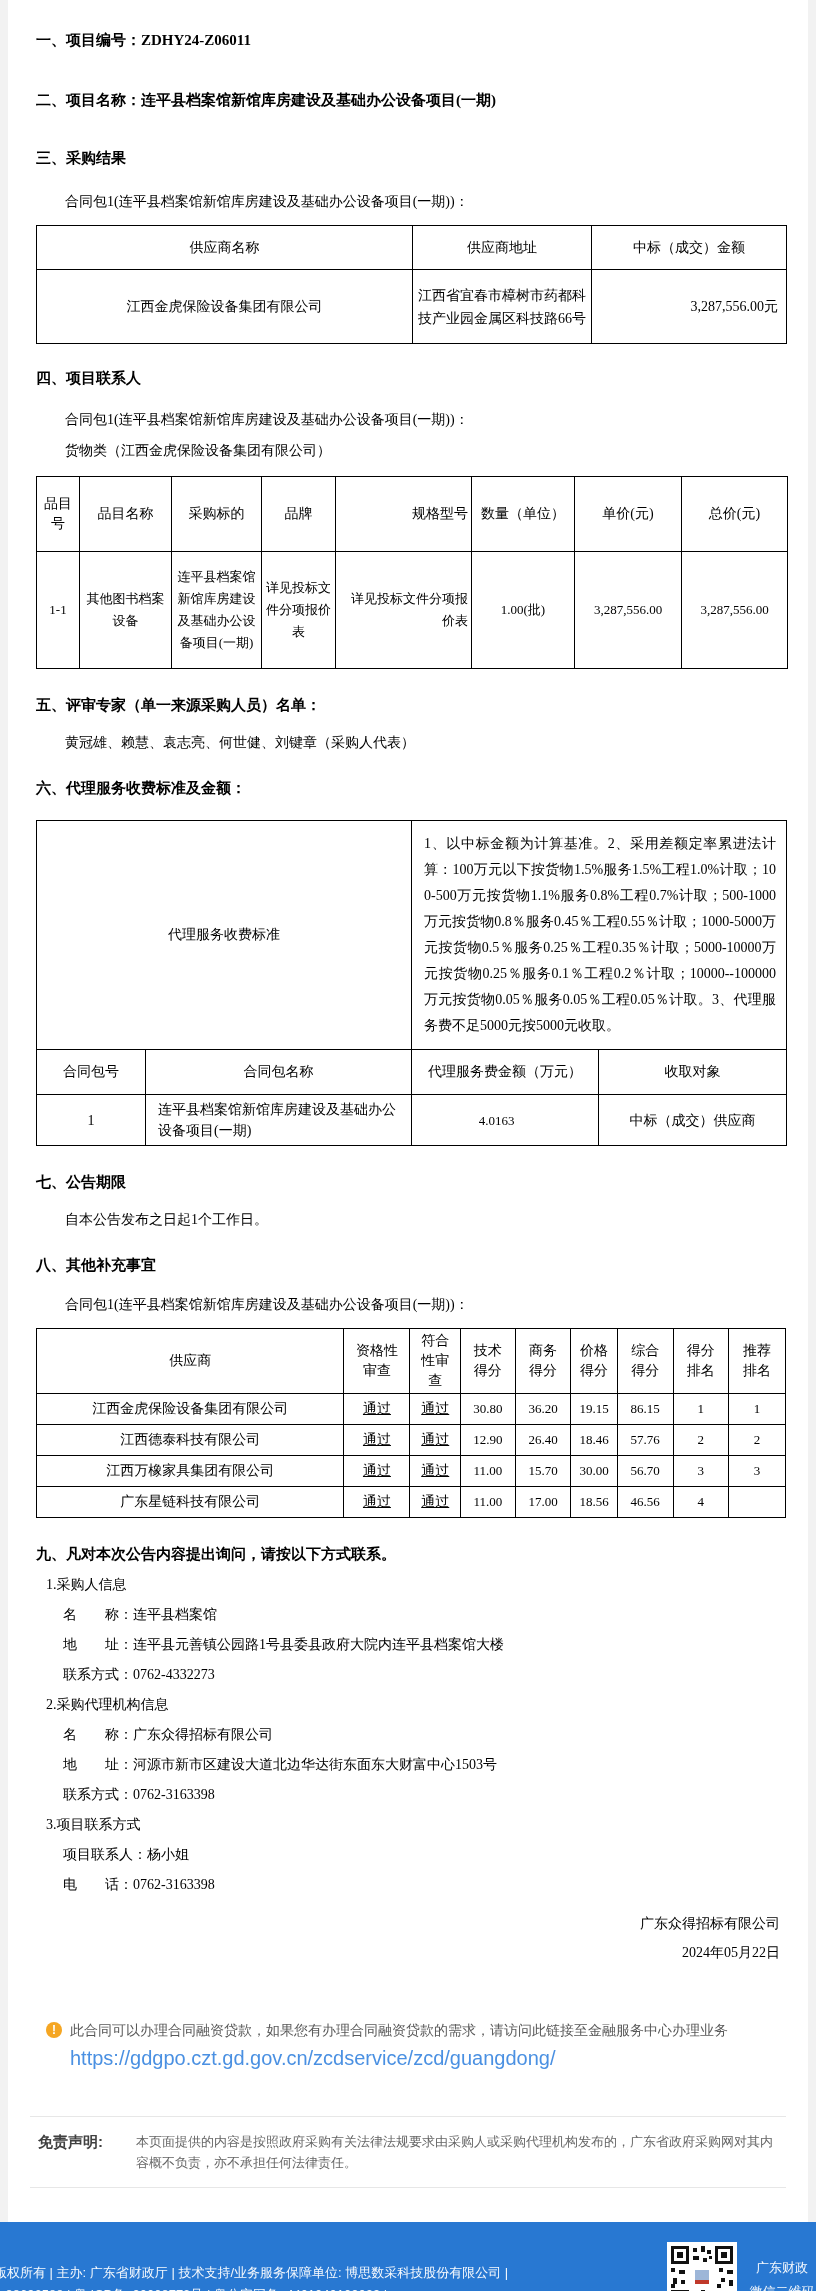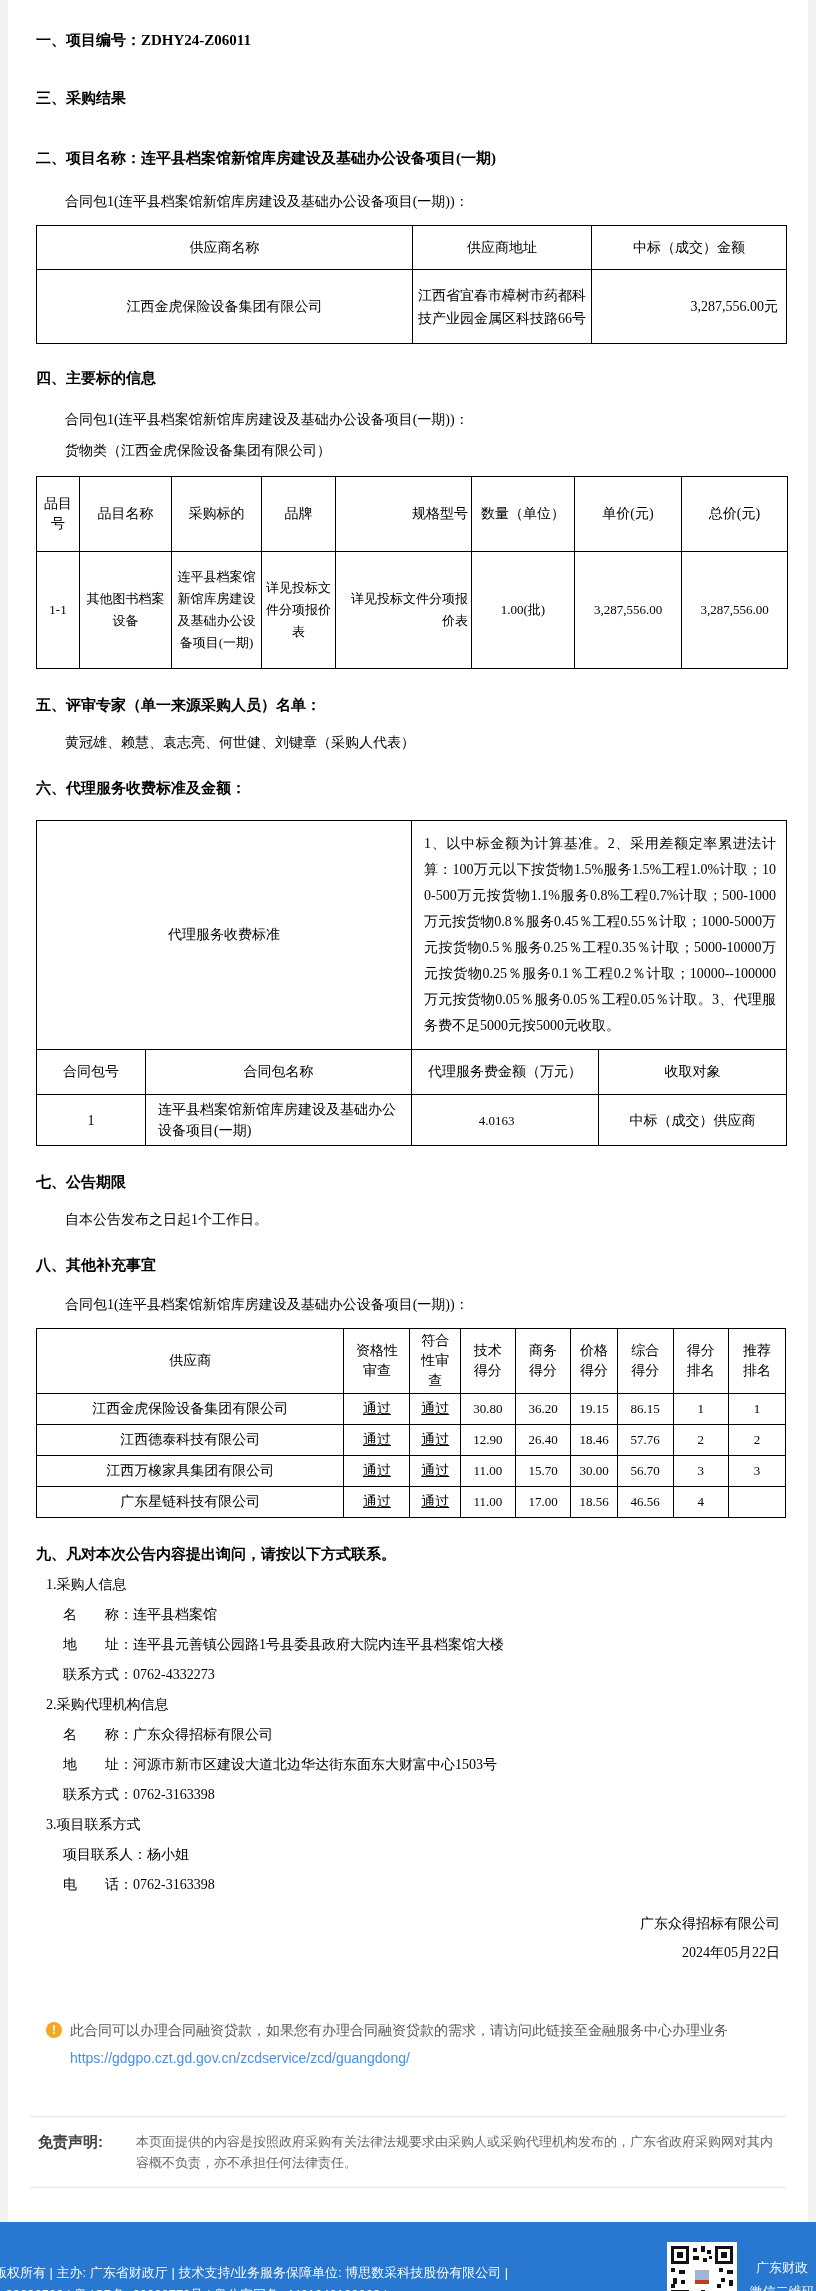--- a/index.html
+++ b/index.html
@@ -134,21 +134,21 @@
   }
   .fn-text {
     margin-left: 8px;
     font-size: 14px;
     color: #595959;
     line-height: 20px;
   }
   .fn-link {
     display: block;
     margin: 8px 0 0 24px;
-    font-size: 14px;
+    font-size: 20px;
     color: #4a90e2;
     text-decoration: none;
     line-height: 20px;
   }
 
   .rule {
     border: none;
     border-top: 1px solid #e7e7e7;
     margin: 0 22px;
   }
@@ -211,41 +211,41 @@
     line-height: 24px;
   }
 </style>
 </head>
 <body>
 
 <div class="main">
   <div class="doc">
 
     <div class="sec-heading">一、项目编号：ZDHY24-Z06011</div>
+    <div class="sec-heading mt40">二、项目名称：连平县档案馆新馆库房建设及基础办公设备项目(一期)</div>
     <div class="sec-heading mt38">三、采购结果</div>
-    <div class="sec-heading mt40">二、项目名称：连平县档案馆新馆库房建设及基础办公设备项目(一期)</div>
 
     <div class="body-line indent mt24">合同包1(连平县档案馆新馆库房建设及基础办公设备项目(一期))：</div>
 
     <table class="t-result mt14">
       <tbody>
           <tr>
         <th class="c0">供应商名称</th>
         <th class="c1">供应商地址</th>
         <th class="c2">中标（成交）金额</th>
       </tr>
       <tr>
         <td class="c0">江西金虎保险设备集团有限公司</td>
         <td class="c1">江西省宜春市樟树市药都科技产业园金属区科技路66号</td>
         <td class="c2 right-pad">3,287,556.00元</td>
       </tr>
     </tbody>
       </table>
 
-    <div class="sec-heading mt24">四、主要标的信息</div>
+    <div class="sec-heading mt24">四、项目联系人</div>
     <div class="body-line indent mt22">合同包1(连平县档案馆新馆库房建设及基础办公设备项目(一期))：</div>
     <div class="body-line indent mt12">货物类（江西金虎保险设备集团有限公司）</div>
 
     <table class="t-item mt16">
       <tbody>
           <tr>
         <th class="c0">品目号</th>
         <th class="c1">品目名称</th>
         <th class="c2">采购标的</th>
         <th class="c3">品牌</th>

